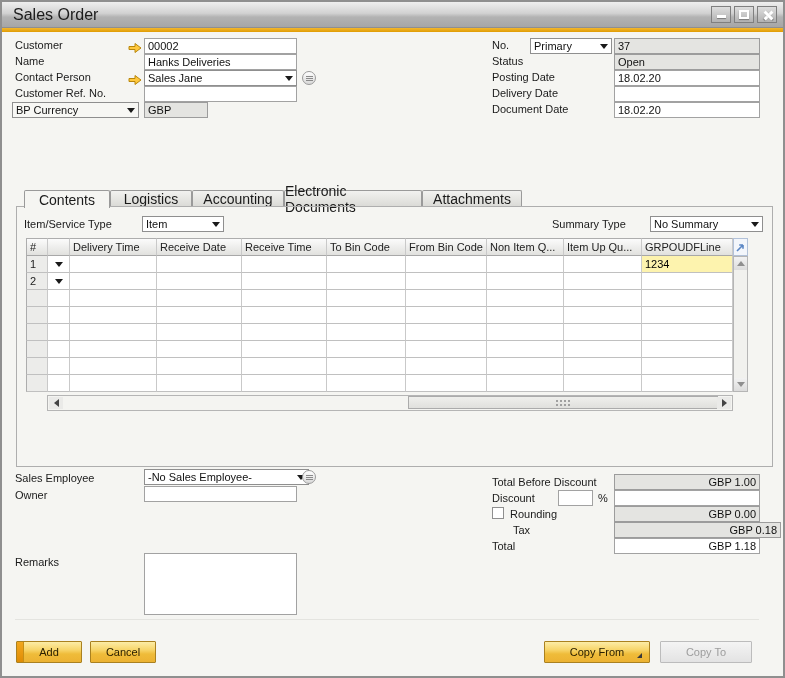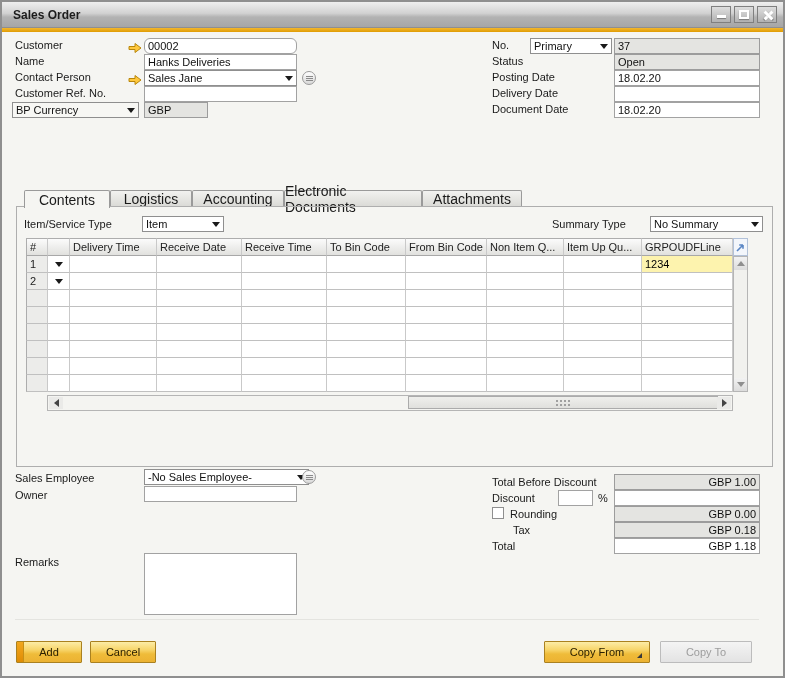--- a/index.html
+++ b/index.html
@@ -3,21 +3,21 @@
 <meta charset="utf-8">
 <style>
   * { box-sizing: border-box; margin: 0; padding: 0; font-family: "Liberation Sans", "DejaVu Sans", sans-serif; }
   html,body { background:#ffffff; }
   .window { position:relative; width:785px; height:678px; background:#f5f5f2; border:2px solid #8f8f8f; overflow:hidden; }
 
   
   .titlebar { position:absolute; left:0; top:0; right:0; height:26px;
     background:linear-gradient(#efefef 0%, #d2d2d2 45%, #b3b3b3 60%, #a6a6a6 100%);
     border-bottom:1px solid #8f8f8f; display:flex; align-items:center; padding-left:11px; }
-  .titlebar .title { font-size:12px; color:#1c1c1c;font-weight:bold; }
+  .titlebar .title { font-size:16px; color:#1c1c1c; }
   .win-btns { position:absolute; right:6px; top:4px; display:flex; gap:3px; }
   .win-btn { width:20px; height:17px; border:1px solid #7f7f7f; background:linear-gradient(#dedede,#b2b2b2);
     position:relative; cursor:pointer; }
   .glyph-min { position:absolute; left:5px; bottom:4px; width:9px; height:3px; background:#fff; box-shadow:0 1px 1px rgba(0,0,0,.35); }
   .glyph-max { position:absolute; left:4px; top:3px; width:10px; height:9px; border:2px solid #fff; box-shadow:0 1px 1px rgba(0,0,0,.3); }
   .glyph-close { position:absolute; left:4px; top:3px; width:11px; height:11px; }
   .glyph-close::before, .glyph-close::after { content:""; position:absolute; left:5px; top:0; width:3px; height:11px; background:#fff; box-shadow:0 1px 1px rgba(0,0,0,.3); }
   .glyph-close::before { transform:rotate(45deg); }
   .glyph-close::after { transform:rotate(-45deg); }
   .goldstripe { position:absolute; left:0; top:26px; right:0; height:4px; background:linear-gradient(#f3b72e,#e09c04); }
@@ -118,21 +118,21 @@
     </div>
   </div>
   <div class="goldstripe"></div>
 
   <span class="lbl" style="left:13px;top:37px;">Customer</span>
   <span class="linkarrow" style="left:126px;top:38px;">
     <svg width="14" height="12" viewBox="0 0 14 12">
         <path d="M1 4.5 h6 V1.5 l6 4.5 -6 4.5 V7.5 H1 z" fill="#ffc83d" stroke="#b8860b" stroke-width="1"></path>
       </svg>
   </span>
-  <input class="fld" style="left: 142px; top: 36px; width: 153px; border-radius: 6px;" value="00002">
+  <input class="fld" style="left: 142px; top: 36px; width: 153px;" value="00002">
 
   <span class="lbl" style="left:13px;top:53px;">Name</span>
   <input class="fld" style="left: 142px; top: 52px; width: 153px;" value="Hanks Deliveries">
 
   <span class="lbl" style="left:13px;top:69px;">Contact Person</span>
   <span class="linkarrow" style="left:126px;top:70px;">
     <svg width="14" height="12" viewBox="0 0 14 12">
         <path d="M1 4.5 h6 V1.5 l6 4.5 -6 4.5 V7.5 H1 z" fill="#ffc83d" stroke="#b8860b" stroke-width="1"></path>
       </svg>
   </span>
@@ -353,21 +353,21 @@
   <span class="lbl" style="left:490px;top:490px;">Discount</span>
   <input class="fld" style="left: 556px; top: 488px; width: 35px;" value="">
   <span class="lbl" style="left:596px;top:490px;">%</span>
   <input class="fld right" style="left: 612px; top: 488px; width: 146px;" value="">
 
   <span class="checkbox" style="left:490px;top:505px;"></span>
   <span class="lbl" style="left:508px;top:506px;">Rounding</span>
   <div class="fld gray right" style="left:612px;top:504px;width:146px;">GBP 0.00</div>
 
   <span class="lbl" style="left:490px;top:522px;margin-left:21px;">Tax</span>
-  <div class="fld gray right" style="left:612px;top:520px;width:146px;">GBP 0.18</div>
+  <div class="fld gray right" style="left:612px;top:520px;width:167px;">GBP 0.18</div>
 
   <span class="lbl" style="left:490px;top:538px;">Total</span>
   <div class="fld right" style="left:612px;top:536px;width:146px;">GBP 1.18</div>
 
   <div class="divider"></div>
 
   <div class="btn-gold" style="left:14px;top:639px;width:66px;">
     <span class="defstrip"></span>
     <span>Add</span>
   </div>

